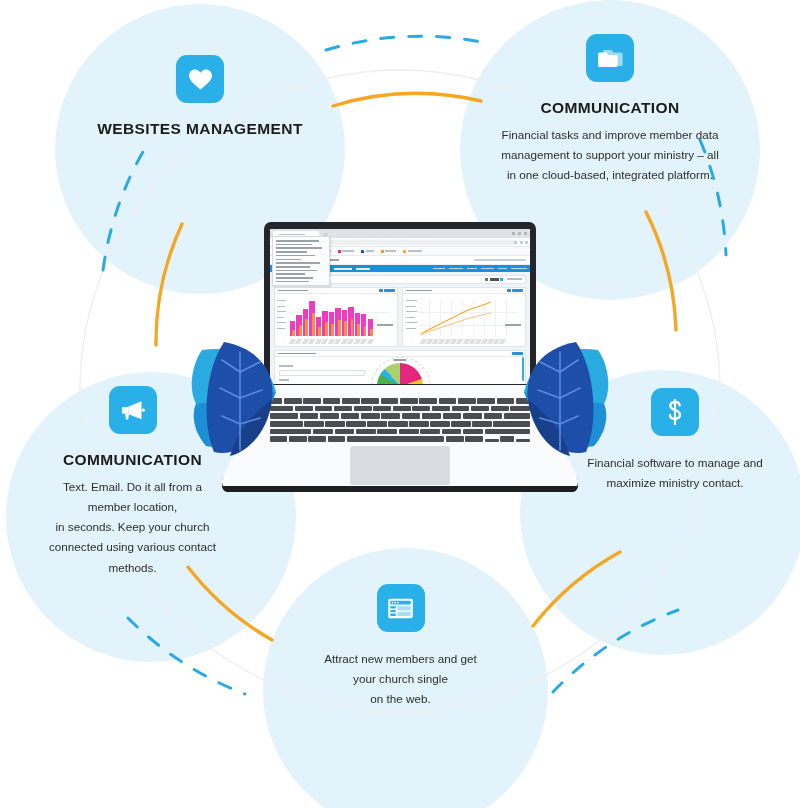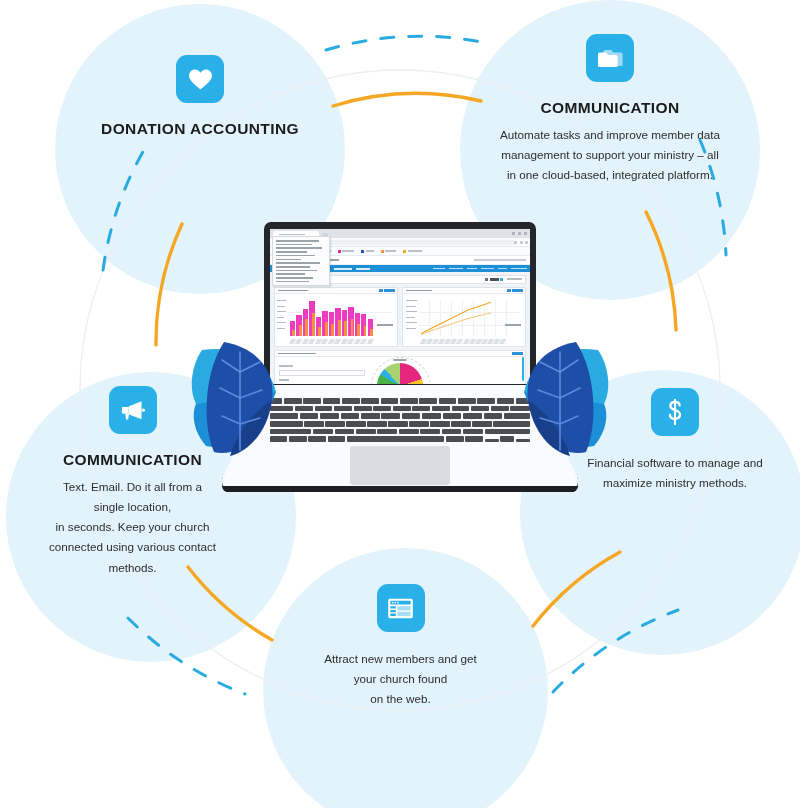--- a/index.html
+++ b/index.html
@@ -583,77 +583,77 @@
       </g>
     </g>
   </svg>
 
   <div class="feature" style="left:60px;top:55px;width:280px;">
     <div class="ficon">
       <svg width="25" height="23" viewBox="0 0 25 23">
         <path d="M12.5 21.5 C 4 15 1 11.3 1 7.6 C 1 4 3.8 1.4 7 1.4 C 9.3 1.4 11.3 2.7 12.5 4.7 C 13.7 2.7 15.7 1.4 18 1.4 C 21.2 1.4 24 4 24 7.6 C 24 11.3 21 15 12.5 21.5 Z" fill="#ffffff"></path>
       </svg>
     </div>
-    <div class="ftitle">DONATION ACCOUNTING</div>
+    <div class="ftitle">WEBSITES MANAGEMENT</div>
   </div>
 
   <div class="feature" style="left:465px;top:34px;width:290px;">
     <div class="ficon">
       <svg width="26" height="22" viewBox="0 0 26 22">
         <path d="M8 3 H 14.5 L 16.5 5.6 H 24 A 1.6 1.6 0 0 1 25.6 7.2 V 17.4 A 1.6 1.6 0 0 1 24 19 H 8 A 1.6 1.6 0 0 1 6.4 17.4 V 4.6 A 1.6 1.6 0 0 1 8 3 Z" fill="#ffffff" opacity=".55"></path>
         <path d="M2.6 5.4 H 9.3 L 11.3 8 H 19 A 1.6 1.6 0 0 1 20.6 9.6 V 18.4 A 1.6 1.6 0 0 1 19 20 H 2.6 A 1.6 1.6 0 0 1 1 18.4 V 7 A 1.6 1.6 0 0 1 2.6 5.4 Z" fill="#ffffff"></path>
       </svg>
     </div>
     <div class="ftitle">COMMUNICATION</div>
-    <div class="fdesc">Automate tasks and improve member data
+    <div class="fdesc">Financial tasks and improve member data
 management to support your ministry – all
 in one cloud-based, integrated platform.</div>
   </div>
 
   <div class="feature" style="left:10px;top:386px;width:245px;text-align:center;">
     <div class="ficon">
       <svg width="26" height="24" viewBox="0 0 26 24">
         <path d="M21.5 3.2 L 8.5 8.6 V 16.2 L 21.5 21.2 Z" fill="#ffffff"></path>
         <path d="M3.2 9 H 8.5 V 15.8 H 3.2 A 1.3 1.3 0 0 1 1.9 14.5 V 10.3 A 1.3 1.3 0 0 1 3.2 9 Z" fill="#ffffff"></path>
         <path d="M5.2 15.8 H 9 L 8.2 21.6 H 6 Z" fill="#ffffff"></path>
         <circle cx="23.4" cy="12.2" r="1.6" fill="#ffffff"></circle>
       </svg>
     </div>
     <div class="ftitle">COMMUNICATION</div>
     <div class="fdesc">Text. Email. Do it all from a
-single location,
+member location,
 in seconds. Keep your church
 connected using various contact
 methods.</div>
   </div>
 
   <div class="feature" style="left:555px;top:388px;width:240px;">
     <div class="ficon">
       <svg width="16" height="26" viewBox="0 0 16 26">
         <path d="M8 0.8 V 25.2" stroke="#ffffff" stroke-width="2.1" stroke-linecap="round"></path>
         <path d="M12.6 6.4 C 12.6 4.2 10.6 3 8 3 C 5.4 3 3.4 4.3 3.4 6.7 C 3.4 9.2 5.6 10.2 8 11 C 10.6 11.9 13 12.9 13 15.6 C 13 18.3 10.8 19.8 8 19.8 C 5.2 19.8 3 18.4 3 15.9" fill="none" stroke="#ffffff" stroke-width="2.3" stroke-linecap="round"></path>
       </svg>
     </div>
     <div class="fdesc">Financial software to manage and
-maximize ministry methods.</div>
+maximize ministry contact.</div>
   </div>
 
   <div class="feature" style="left:278px;top:584px;width:245px;">
     <div class="ficon">
       <svg width="27" height="23" viewBox="0 0 27 23">
         <rect x="1.2" y="1.8" width="24.6" height="19.4" rx="1.6" fill="#ffffff"></rect>
         <rect x="3.3" y="3.8" width="20.4" height="3.6" rx=".7" fill="#2ab0e8"></rect>
         <circle cx="5.6" cy="5.6" r=".85" fill="#ffffff"></circle>
         <circle cx="8.2" cy="5.6" r=".85" fill="#ffffff"></circle>
         <circle cx="10.8" cy="5.6" r=".85" fill="#ffffff"></circle>
         <rect x="3.3" y="9.2" width="5.5" height="2.4" rx=".5" fill="#2ab0e8"></rect>
         <rect x="3.3" y="12.9" width="5.5" height="2.4" rx=".5" fill="#2ab0e8"></rect>
         <rect x="3.3" y="16.6" width="5.5" height="2.4" rx=".5" fill="#2ab0e8"></rect>
         <rect x="10.3" y="9.2" width="13.4" height="4.2" rx=".5" fill="#a9ddf6"></rect>
         <rect x="10.3" y="14.8" width="13.4" height="4.2" rx=".5" fill="#a9ddf6"></rect>
       </svg>
     </div>
     <div class="fdesc">Attract new members and get
-your church found
+your church single
 on the web.</div>
   </div>
 
 </div>
 
 </body></html>

